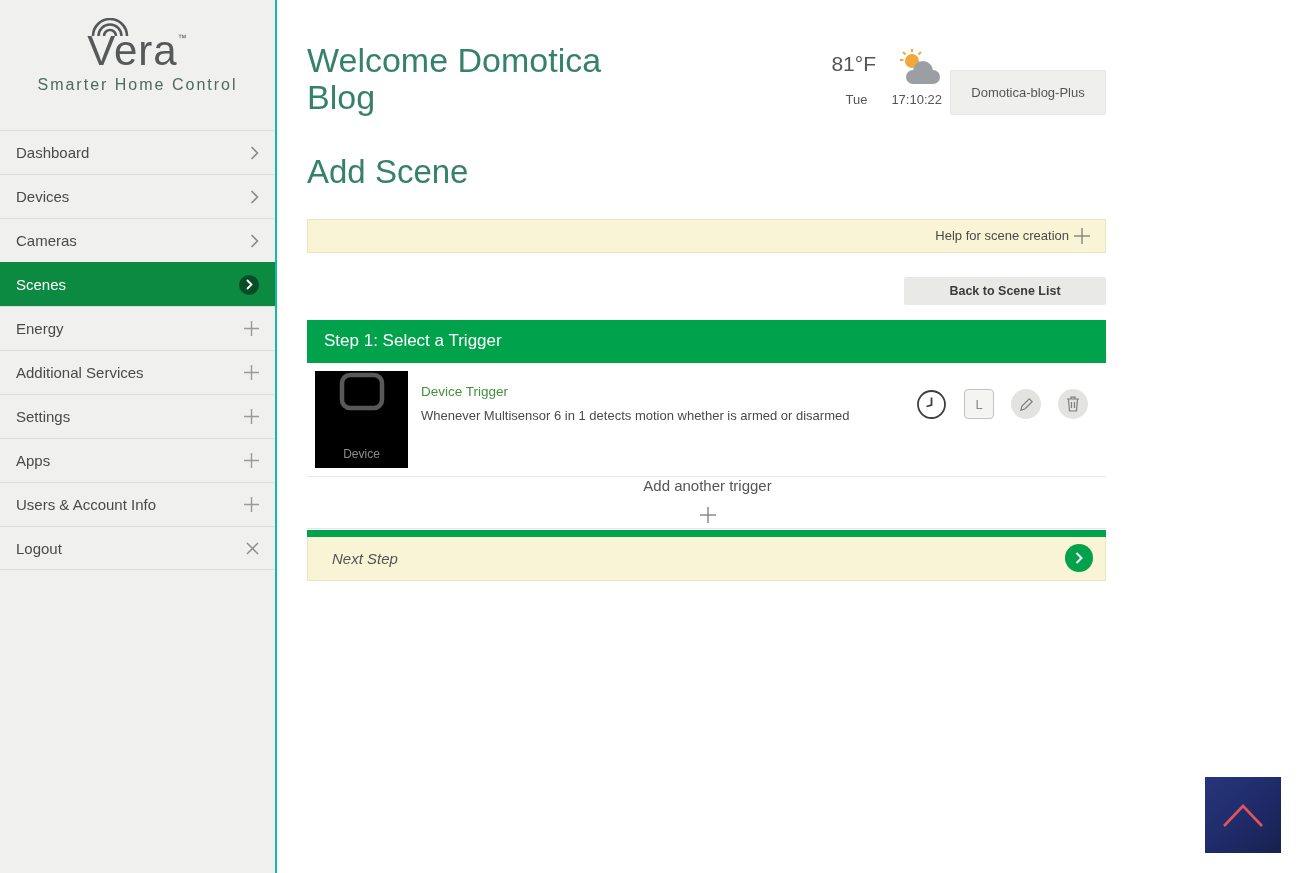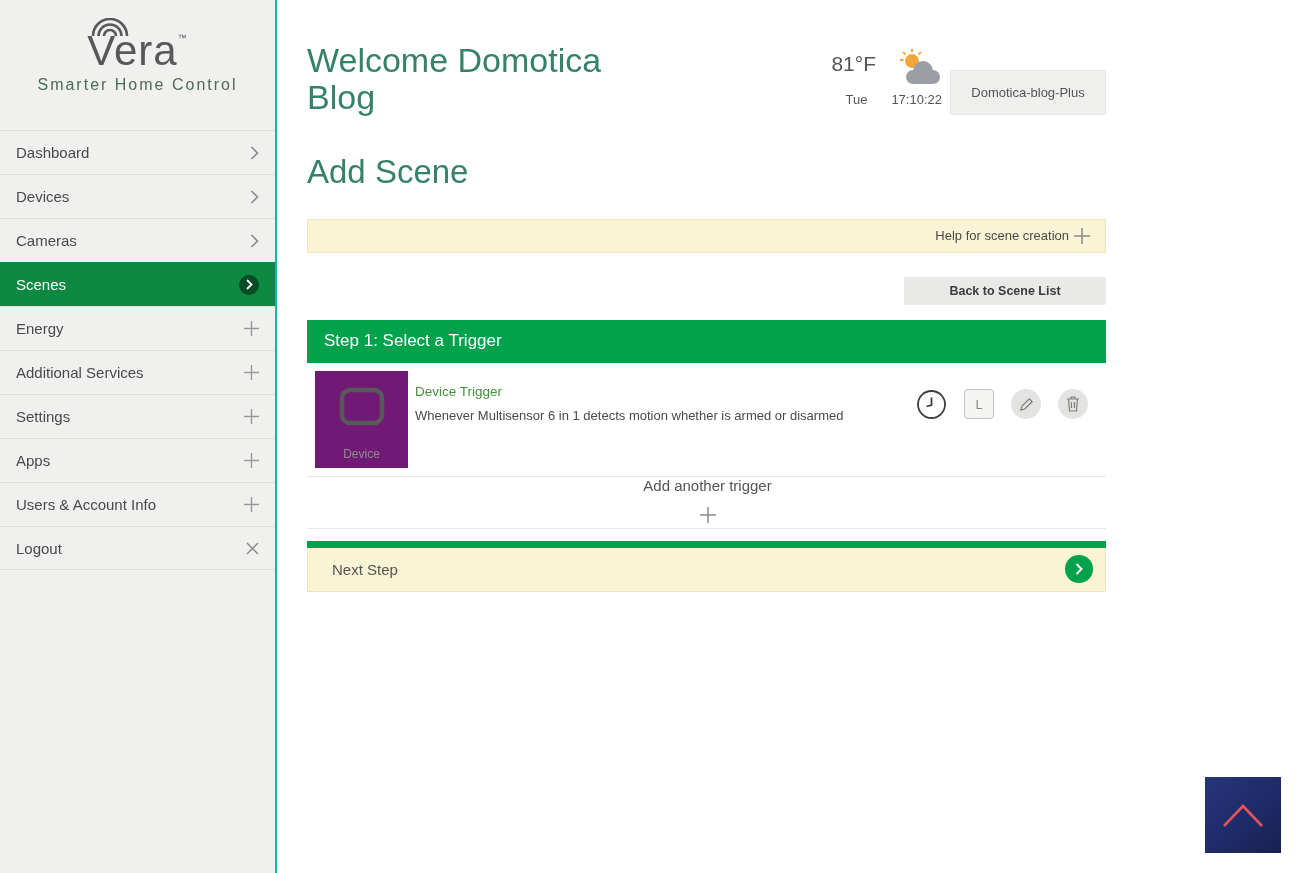--- a/index.html
+++ b/index.html
@@ -68,46 +68,46 @@
     font-size:12.5px; font-weight:bold; color:#3c3c3c; cursor:pointer; font-family:inherit;
   }
   .step-header {
     margin-top:15px; height:43px; background:var(--brand_green,#00a24c);
     color:#fff; font-size:17px; display:flex; align-items:center; padding-left:17px;
   }
   .trigger-card {
     display:flex; padding:8px; border-bottom:1px solid #e7e7e5; background:#fff;
   }
   .device-box {
-    width:93px; height:97px; background:#701a75; position:relative; flex:none;
-    display:flex; align-items:center; justify-content:center; padding-bottom:24px;
+    width:93px; height:97px; background:#000000; position:relative; flex:none;
+    display:flex; align-items:flex-start; justify-content:center; padding-bottom:24px;
   }
   .device-box .cat {
     position:absolute; bottom:7px; width:100%; text-align:center;
     font-size:12px; color:#8d8d8b;
   }
-  .trigger-info { margin-left:7px; padding-top:13px; }
+  .trigger-info { margin-left:13px; padding-top:13px; }
   .trigger-title { font-size:13.5px; color:var(--trigger_green,#44903c); cursor:pointer; }
   .trigger-desc { font-size:13px; color:#4a4a4a; margin-top:9px; }
   .trigger-actions { margin-left:auto; display:flex; align-items:center; gap:17px; margin-top:18px; margin-right:10px; align-self:flex-start; }
   .round-btn {
     width:30px; height:30px; border-radius:50%; background:#e3e3e1; border:none;
     display:flex; align-items:center; justify-content:center; cursor:pointer;
   }
   .clock-btn { background:none; border:none; cursor:pointer; display:flex; }
   .l-btn {
     width:30px; height:30px; border:1px solid #c2c2c0; border-radius:4px; background:#f4f4f2;
     font-size:13px; color:#8a8a88; cursor:pointer; font-family:inherit;
   }
   .add-trigger-row {
     height:52px; display:flex; align-items:center; justify-content:space-between;
     padding:0 12px 0 14px; border-bottom:1px solid #e7e7e5;flex-direction:column;
   }
   .add-trigger-row .txt { font-size:15px; color:#555; }
-  .next-step { margin-top:12px; }
+  .next-step { margin-top:1px;font-style:italic; }
   .next-strip { height:7px; background:var(--brand_green,#00a24c); }
   .next-bar {
     height:44px; background:var(--banner_yellow,#f9f4d5);
     border:1px solid var(--banner_border,#eee8c8); border-top:none;
     display:flex; align-items:center; justify-content:space-between; padding:0 12px 0 24px;
   }
   .next-bar .txt { font-size:15px; color:#555; }
   .next-circle {
     width:28px; height:28px; border-radius:50%; background:var(--brand_green,#00a24c);
     border:none; display:flex; align-items:center; justify-content:center; cursor:pointer;

